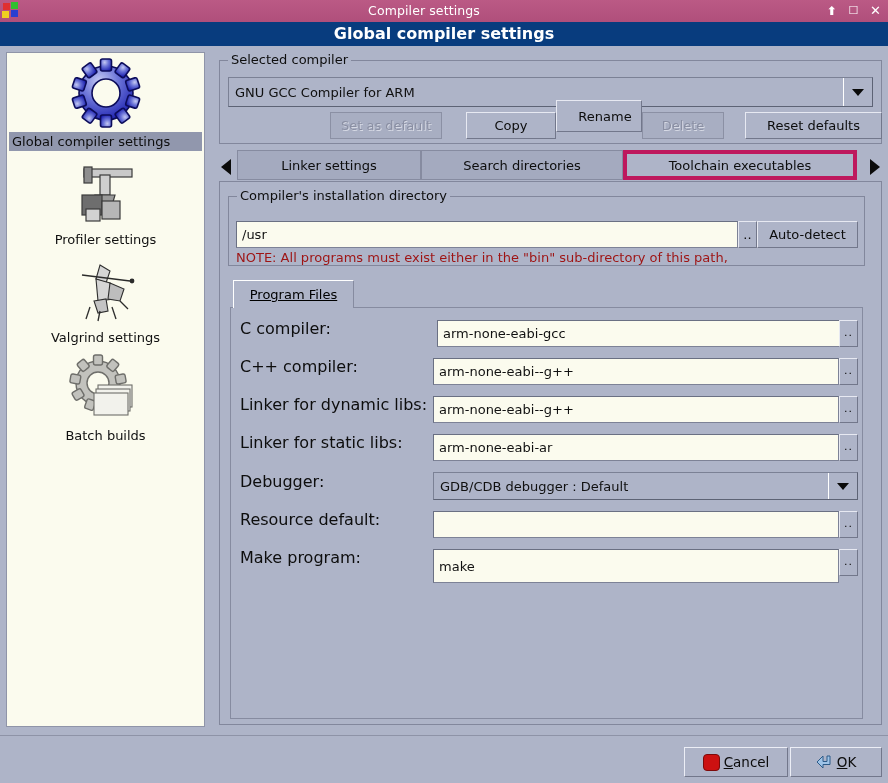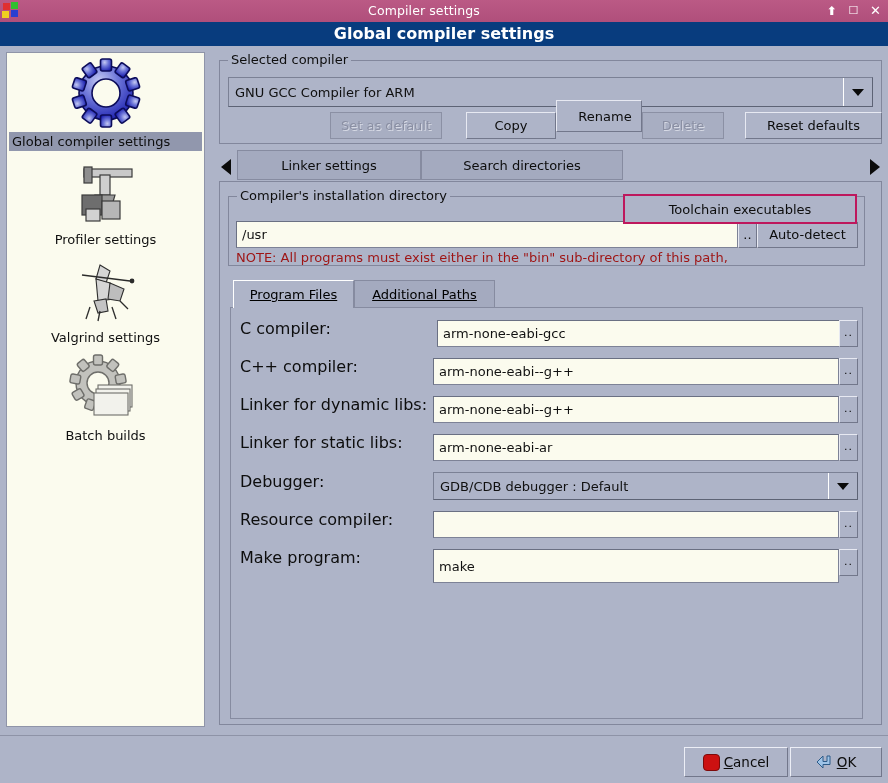--- a/index.html
+++ b/index.html
@@ -239,23 +239,22 @@
     top: 0; height: 30px;
     box-sizing: border-box;
     background: #a4aabf;
     border: 1px solid #868bA0;
     display: flex; align-items: center; justify-content: center;
     font-size: 13px; color: #0d0d0d;
     white-space: nowrap;
   }
   .otab.active {
     background: #aeb4c8;
-    border: 2px solid #be185d;
+    border: 4px solid #be185d;
     z-index: 3;
-    margin-top: 44px;
   }
 
   
   .inner-panel {
     position: absolute;
     left: 219px; top: 181px;
     width: 663px; height: 544px;
     box-sizing: border-box;
     border: 1px solid #82879c;
     background: #aeb4c8;
@@ -503,21 +502,20 @@
     <div class="gb-title">Compiler's installation directory</div>
   </div>
 
   <div class="textfield" style="left:236px; top:221px; width:502px; height:27px;">/usr</div>
   <div class="btn" style="left:738px; top:221px; width:19px; height:27px;">..</div>
   <div class="btn" style="left:757px; top:221px; width:101px; height:27px;">Auto-detect</div>
 
   <div class="note">NOTE: All programs must exist either in the "bin" sub-directory of this path,</div>
 
   <div class="itab active" style="left:233px; top:280px; width:121px;">Program Files</div>
-  <div class="itab" style="left:354px; top:280px; width:141px;">Additional Paths</div>
   <div class="itab-body"></div>
 
   <div class="fieldlabel" style="left:240px; top:321px;">C compiler:</div>
   <div class="textfield" style="left:437px; top:320px; width:406px; height:27px;">arm-none-eabi-gcc</div>
   <div class="btn dots" style="left:839px; top:320px; width:19px; height:27px;">..</div>
 
   <div class="fieldlabel" style="left:240px; top:359px;">C++ compiler:</div>
   <div class="textfield" style="left:433px; top:358px; width:406px; height:27px;">arm-none-eabi--g++</div>
   <div class="btn dots" style="left:839px; top:358px; width:19px; height:27px;">..</div>
 
@@ -528,21 +526,21 @@
   <div class="fieldlabel" style="left:240px; top:435px;">Linker for static libs:</div>
   <div class="textfield" style="left:433px; top:434px; width:406px; height:27px;">arm-none-eabi-ar</div>
   <div class="btn dots" style="left:839px; top:434px; width:19px; height:27px;">..</div>
 
   <div class="fieldlabel" style="left:240px; top:474px;">Debugger:</div>
   <div class="combo" style="left:433px; top:472px; width:425px; height:28px;">
     <div class="combo-text">GDB/CDB debugger : Default</div>
     <div class="combo-arrow"></div>
   </div>
 
-  <div class="fieldlabel" style="left:240px; top:512px;">Resource compiler:</div>
+  <div class="fieldlabel" style="left:240px; top:512px;">Resource default:</div>
   <div class="textfield" style="left:433px; top:511px; width:406px; height:27px;"></div>
   <div class="btn dots" style="left:839px; top:511px; width:19px; height:27px;">..</div>
 
   <div class="fieldlabel" style="left:240px; top:550px;">Make program:</div>
   <div class="textfield" style="left:433px; top:549px; width:406px; height:34px;">make</div>
   <div class="btn dots" style="left:839px; top:549px; width:19px; height:27px;">..</div>
 
   <div class="sep-line"></div>
 
   <div class="bottom-btn" style="left:684px; top:747px; width:104px;">

